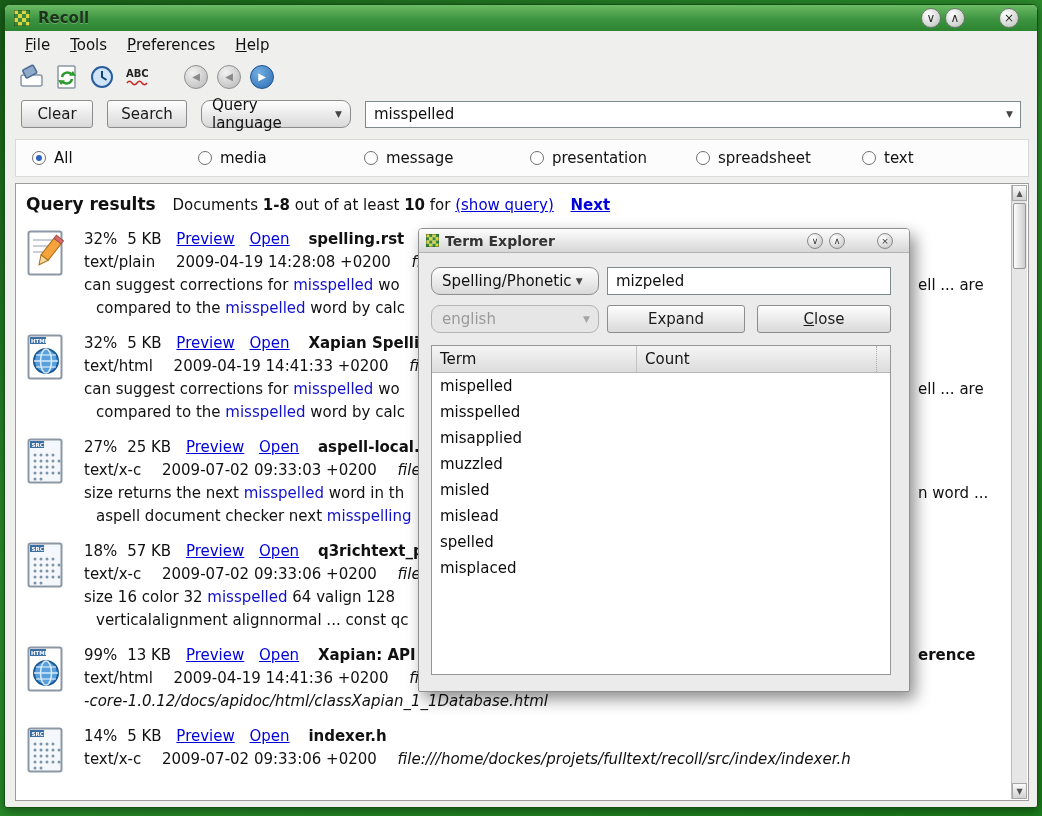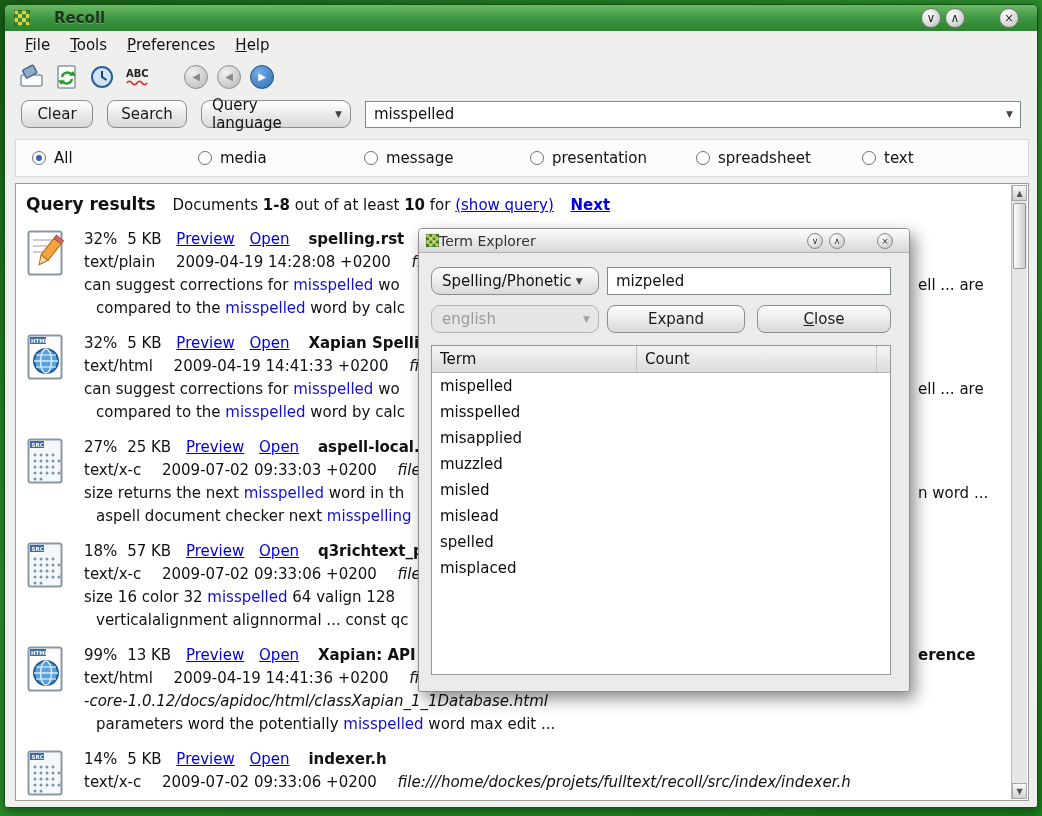--- a/index.html
+++ b/index.html
@@ -14,21 +14,21 @@
     position:absolute; left:4px; top:4px; width:1034px; height:804px;
     background:#eff0ee; border:1px solid #135213;
     border-radius:6px 6px 3px 3px; box-shadow:0 3px 12px rgba(0,0,0,.45);
   }
   .titlebar {
     position:absolute; left:0; top:0; right:0; height:26px;
     border-radius:5px 5px 0 0;
     background:linear-gradient(180deg,#6cbb66 0%,#3d9440 55%,#2c8330 100%);
     display:flex; align-items:center; padding:0 9px;
   }
-  .title-text { font-weight:bold; color:#1c331c; margin-left:24px; text-shadow:0 1px 0 rgba(255,255,255,.25); }
+  .title-text { font-weight:bold; color:#1c331c; margin-left:8px; text-shadow:0 1px 0 rgba(255,255,255,.25); }
   .winbtn {
     position:absolute; top:3px; width:20px; height:20px; border-radius:50%;
     background:radial-gradient(circle at 35% 30%,#ffffff,#b9bfb8);
     border:1px solid #6d786c; color:#2b2b2b;
     display:flex; align-items:center; justify-content:center; font-size:12px; line-height:1;
   }
   .wb-min { right:96px; } .wb-max { right:72px; } .wb-close { right:18px; }
 
   .menubar { position:absolute; top:26px; left:0; right:0; height:28px; display:flex; align-items:center; padding:0 10px; }
   .menu-item { display:inline-block; padding:3px 10px; }
@@ -40,21 +40,21 @@
   .navbtn {
     width:24px; height:24px; border-radius:50%; display:inline-flex; align-items:center; justify-content:center;
     font-size:10px; line-height:1;
     background:radial-gradient(circle at 35% 30%,#f2f2f2,#b5b5b5); border:1px solid #8f8f8f; color:#8a8a8a;
   }
   .navbtn.enabled { background:radial-gradient(circle at 35% 30%,#73aee2,#2b6cb4); border-color:#1d4f88; color:#fff; }
 
   .searchrow { position:absolute; top:92px; left:0; right:0; height:34px; display:flex; align-items:center; gap:14px; padding:0 16px; }
   .btn {
     height:28px; padding:0 18px; background:linear-gradient(#fefefe,#d9d9d9);
-    border:1px solid #8d8d8d; border-radius:8px;
+    border:1px solid #8d8d8d; border-radius:3px;
     display:inline-flex; align-items:center; justify-content:center; font-size:15px; color:#1a1a1a;
   }
   .btn .lbl { display:block; }
   .btn.mnemonic .lbl::first-letter { text-decoration:underline; }
   .combo {
     height:28px; padding:0 8px 0 10px; background:linear-gradient(#fefefe,#d9d9d9);
     border:1px solid #8d8d8d; border-radius:9px;
     display:inline-flex; align-items:center; gap:4px; font-size:15px;
   }
   .combo .arrow { font-size:9px; color:#444; }
@@ -108,21 +108,21 @@
   .dialog {
     position:absolute; left:418px; top:228px; width:492px; height:464px;
     background:#ebebeb; border:1px solid #8f8f8f; border-radius:4px 4px 2px 2px;
     box-shadow:5px 7px 16px rgba(0,0,0,.45); z-index:20;
   }
   .dlg-titlebar {
     position:absolute; left:0; top:0; right:0; height:24px;
     background:linear-gradient(#fdfdfd,#d7d7d7); border-bottom:1px solid #b2b2b2;
     border-radius:3px 3px 0 0; display:flex; align-items:center; padding:0 7px;
   }
-  .dlg-title { font-weight:normal; color:#333; font-size:14px; }
+  .dlg-title { font-weight:bold; color:#333; font-size:14px; margin-left:6px; }
   .dlg-btn {
     position:absolute; top:4px; width:16px; height:16px; border-radius:50%;
     background:radial-gradient(circle at 35% 30%,#ffffff,#c2c2c2); border:1px solid #8a8a8a;
     color:#333; display:flex; align-items:center; justify-content:center; font-size:9px; line-height:1;
   }
   .db-min { right:86px; } .db-max { right:64px; } .db-close { right:16px; }
   .te-mode { position:absolute; left:12px; top:38px; width:168px; height:28px; justify-content:flex-start; }
   .te-input { position:absolute; left:188px; top:38px; width:284px; height:28px; background:#fff; border:1px solid #7e8a8c; display:flex; align-items:center; padding:4px 8px; }
   .te-lang { position:absolute; left:12px; top:76px; width:168px; height:28px; justify-content:space-between; }
   .te-expand { position:absolute; left:188px; top:76px; width:138px; height:28px; }
@@ -424,21 +424,20 @@
             <a class="link rlnk">Preview</a>
             <a class="link rlnk">Open</a>
             <span class="rtitle">Xapian: API</span>
           </div>
           <div>
             <span class="m">text/html</span>
             <span class="m">2009-04-19 14:41:36 +0200</span>
             <span class="url">fil</span>
           </div>
           <div class="url">-core-1.0.12/docs/apidoc/html/classXapian_1_1Database.html</div>
-          <div class="ind"><span>parameters word the potentially </span><span class="hl">misspelled</span><span> word max edit ...</span></div>
         </div>
         <span class="frag bold" style="top:0">erence</span>
       </div>
 
       <div class="result">
         <span class="ricon"><svg width="40" height="46">
               <use href="#ic-doc-src" xlink:href="#ic-doc-src"></use>
             </svg></span>
         <div class="rbody">
           <div>

